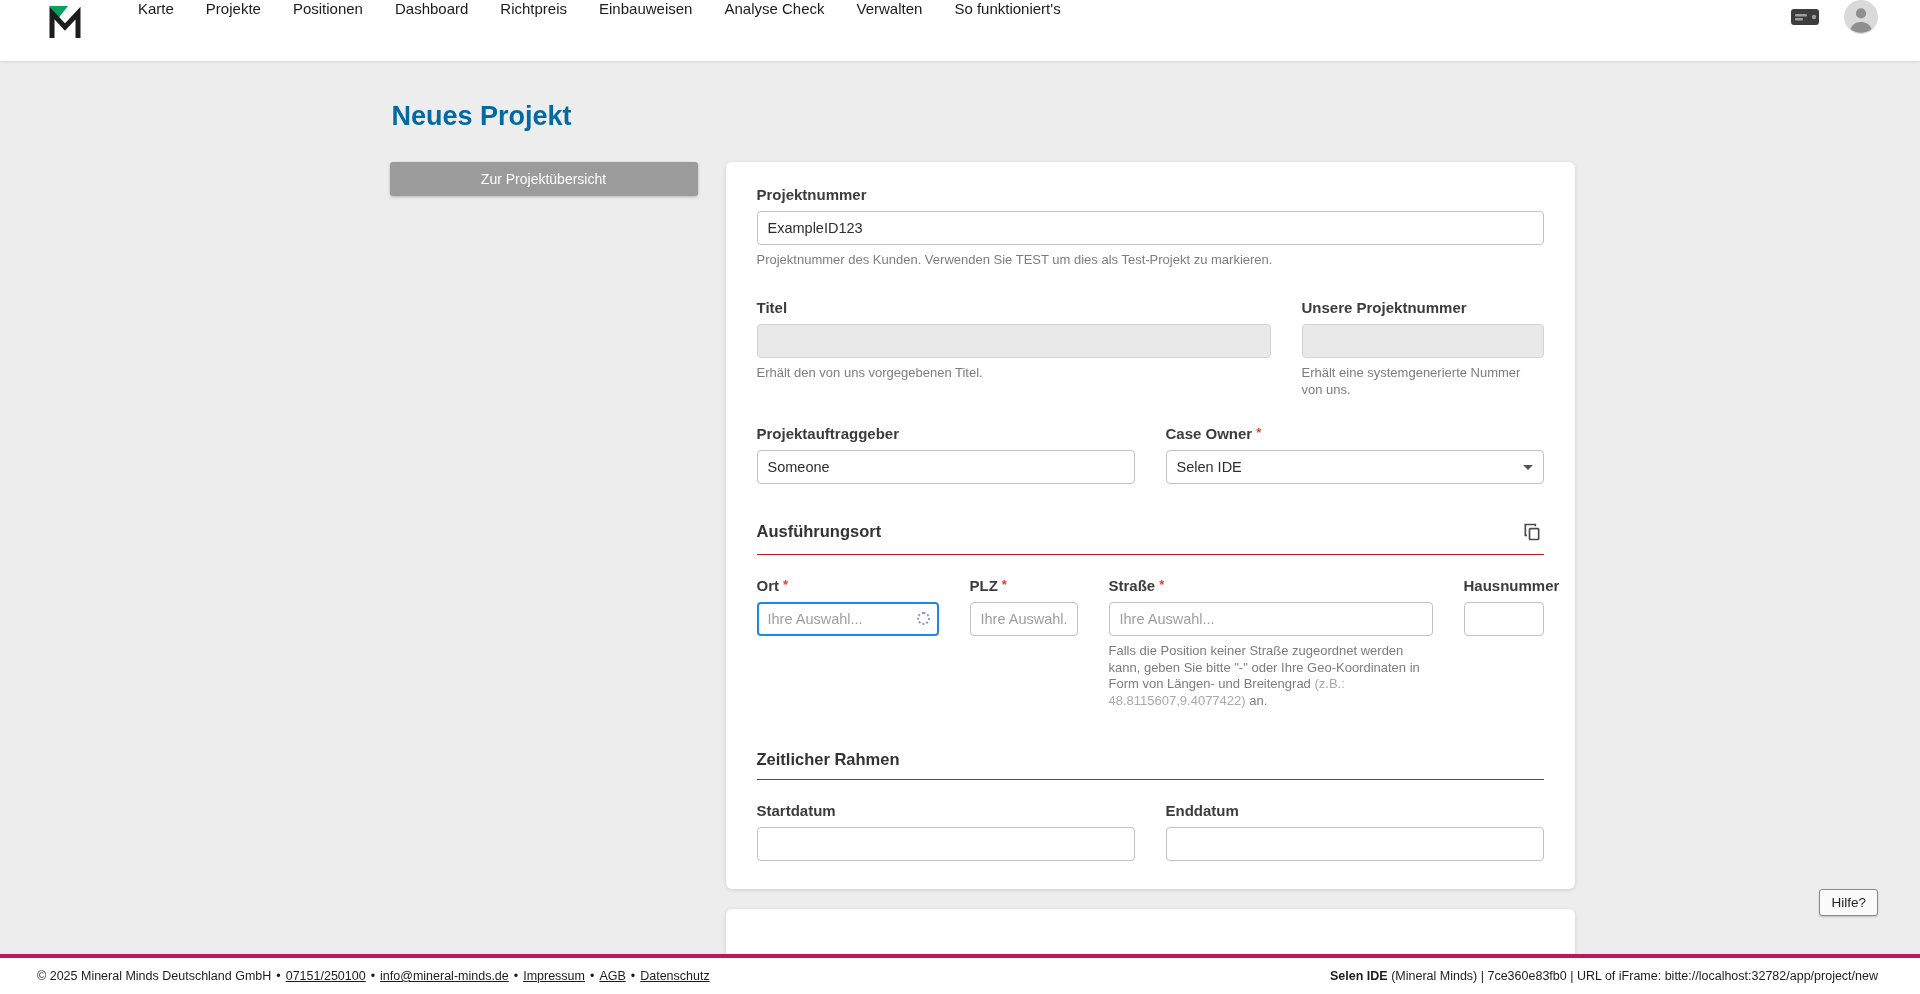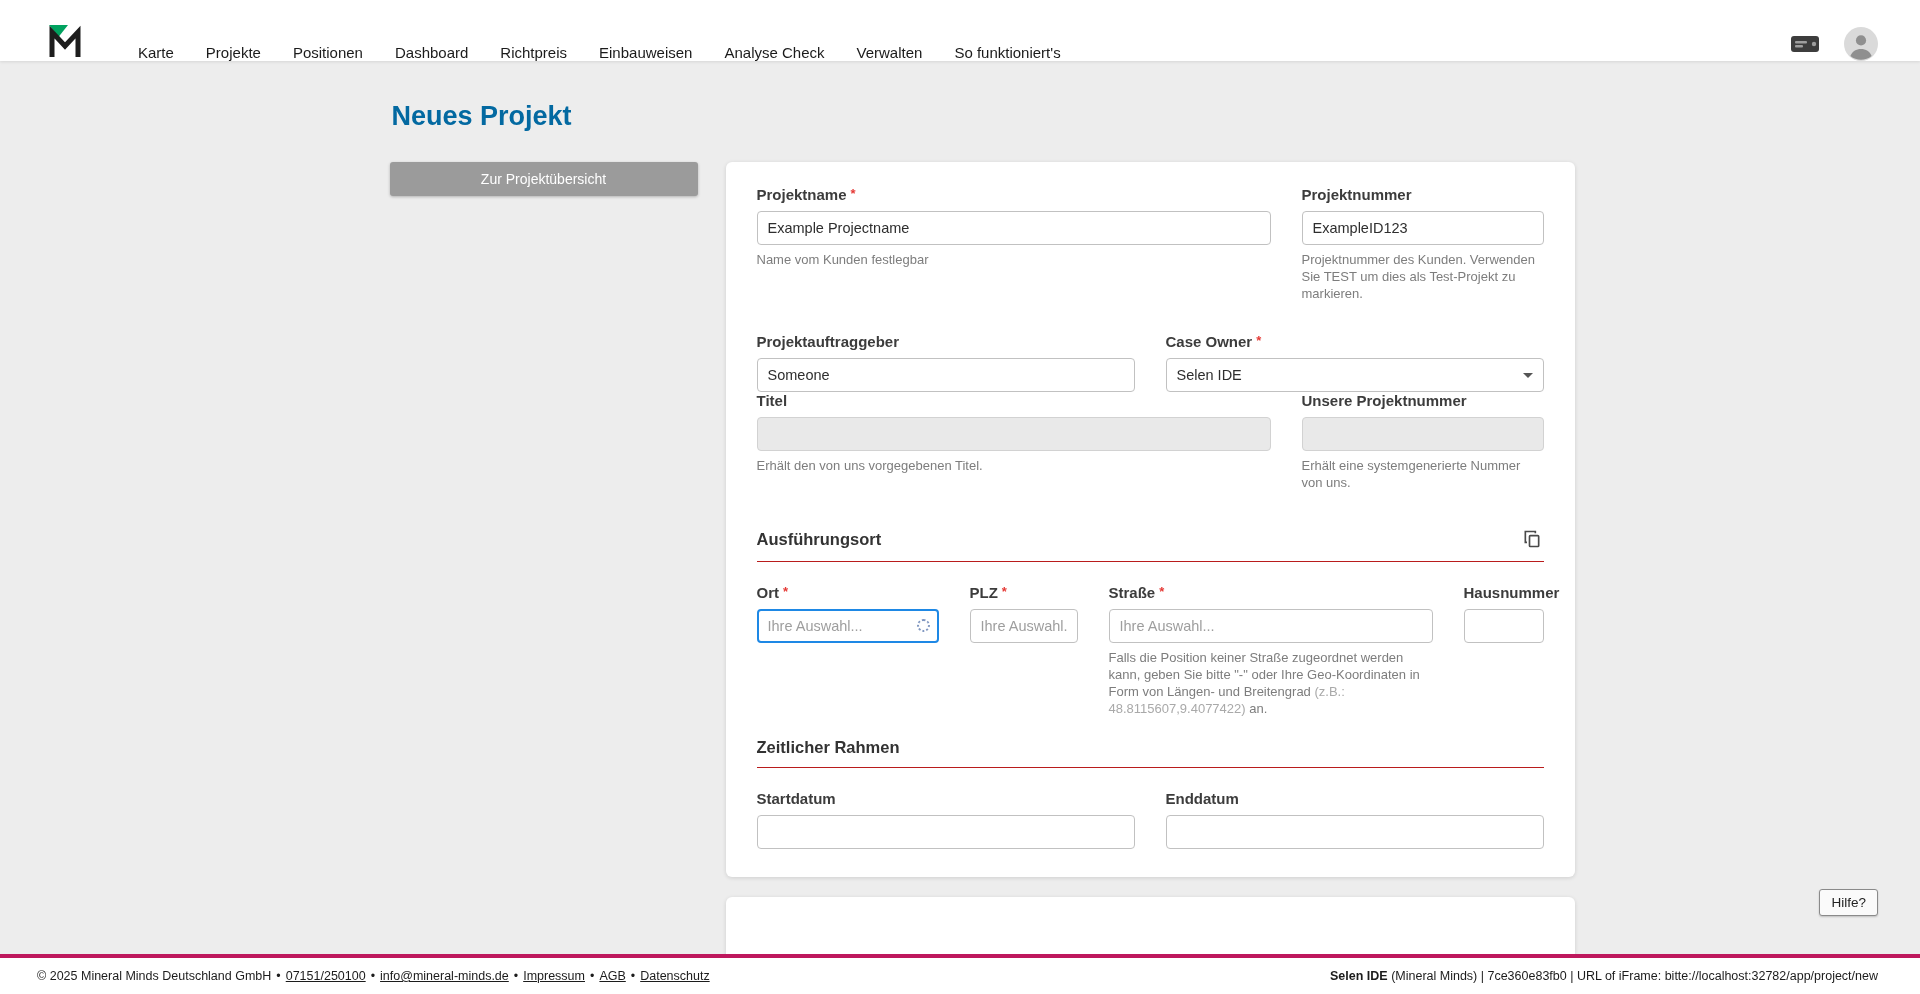--- a/index.html
+++ b/index.html
@@ -10,21 +10,21 @@
     background: #ededed;
     overflow: hidden;
     display: flex; flex-direction: column;
     color: #222;
   }
 
   
   .topbar {
     height: 61px; flex-shrink: 0;
     background: #ffffff;
-    display: flex; align-items: flex-end;
+    display: flex; align-items: flex-start;
     padding: 0 42px 0 44px;
     box-shadow: 0 1px 3px rgba(0,0,0,.10);
     position: relative; z-index: 5;
   }
   .logo { width: 42px; height: 42px; margin-right: 52px; display: flex; align-items: center; cursor: pointer; }
   .nav { display: flex; align-items: center; gap: 32px; }
   .nav-item {
     font-size: 15px; font-weight: 500; color: #1b1b1b;
     text-decoration: none; cursor: pointer; white-space: nowrap;
   }
@@ -105,21 +105,21 @@
     border-left: 5px solid transparent; border-right: 5px solid transparent;
     border-top: 5px solid #555;
   }
 
   .section-head {
     display: flex; align-items: center; justify-content: space-between;
     border-bottom: 1px solid #b91c1c;
     padding-bottom: 10px; margin-bottom: 22px;
   }
   .section-head.mt { margin-top: 36px; }
-  .section-head.mt2 { margin-top: 20px; text-align: right; }
+  .section-head.mt2 { margin-top: 40px; text-align: right; }
   .section-title { font-size: 16.5px; font-weight: 700; color: #333; }
   .icon-btn { background: none; border: none; padding: 2px; cursor: pointer; display: flex; }
 
   
   .help-btn {
     position: fixed; right: 42px; bottom: 78px;
     height: 27px; padding: 0 11px;
     background: #fafafa; border: 1px solid #8a8a8a; border-radius: 3px;
     font-family: inherit; font-size: 13.5px; color: #222;
     box-shadow: 0 1px 2px rgba(0,0,0,.2);
@@ -189,68 +189,61 @@
     <div class="content-row">
       <aside class="left-col">
         <button class="back-btn">Zur Projektübersicht</button>
       </aside>
 
       <div class="right-col">
 
         <section class="card form-card">
 
           <div class="frow mb-lg">
-            <div class="field w-main">
-              <label class="flabel">
-                <span>Projektname</span><span class="req">*</span>
-              </label>
-              <input class="input" type="text" value="Example Projectname" style="">
-              <p class="helper">Name vom Kunden festlegbar</p>
-            </div>
             <div class="field w-side">
               <label class="flabel">
                 <span>Projektnummer</span>
               </label>
               <input class="input" type="text" value="ExampleID123" style="">
               <p class="helper">Projektnummer des Kunden. Verwenden Sie TEST um dies als Test-Projekt zu markieren.</p>
+            </div>
+          </div>
+
+          <div class="frow mb-md">
+            <div class="field w-main">
+              <label class="flabel">
+                <span>Titel</span>
+              </label>
+              <input class="input" type="text" disabled="" value="" style="">
+              <p class="helper">Erhält den von uns vorgegebenen Titel.</p>
+            </div>
+            <div class="field w-side">
+              <label class="flabel">
+                <span>Unsere Projektnummer</span>
+              </label>
+              <input class="input" type="text" disabled="" value="" style="">
+              <p class="helper">Erhält eine systemgenerierte Nummer von uns.</p>
             </div>
           </div>
 
           <div class="frow">
             <div class="field w-half">
               <label class="flabel">
                 <span>Projektauftraggeber</span>
               </label>
               <input class="input" type="text" value="Someone" style="">
             </div>
             <div class="field w-half">
               <label class="flabel">
                 <span>Case Owner</span><span class="req">*</span>
               </label>
               <div class="select">
                 <span>Selen IDE</span>
                 <span class="caret"></span>
               </div>
-            </div>
-          </div>
-
-          <div class="frow mb-md">
-            <div class="field w-main">
-              <label class="flabel">
-                <span>Titel</span>
-              </label>
-              <input class="input" type="text" disabled="" value="" style="">
-              <p class="helper">Erhält den von uns vorgegebenen Titel.</p>
-            </div>
-            <div class="field w-side">
-              <label class="flabel">
-                <span>Unsere Projektnummer</span>
-              </label>
-              <input class="input" type="text" disabled="" value="" style="">
-              <p class="helper">Erhält eine systemgenerierte Nummer von uns.</p>
             </div>
           </div>
 
           <div class="section-head mt">
             <span class="section-title">Ausführungsort</span>
             <button class="icon-btn">
               <svg width="20" height="20" viewBox="0 0 24 24">
                 <rect x="9" y="8" width="11" height="13" rx="1" fill="none" stroke="#4a4a4a" stroke-width="2"></rect>
                 <path d="M6 16 H4 V3 h12 v2" fill="none" stroke="#4a4a4a" stroke-width="2"></path>
               </svg>

